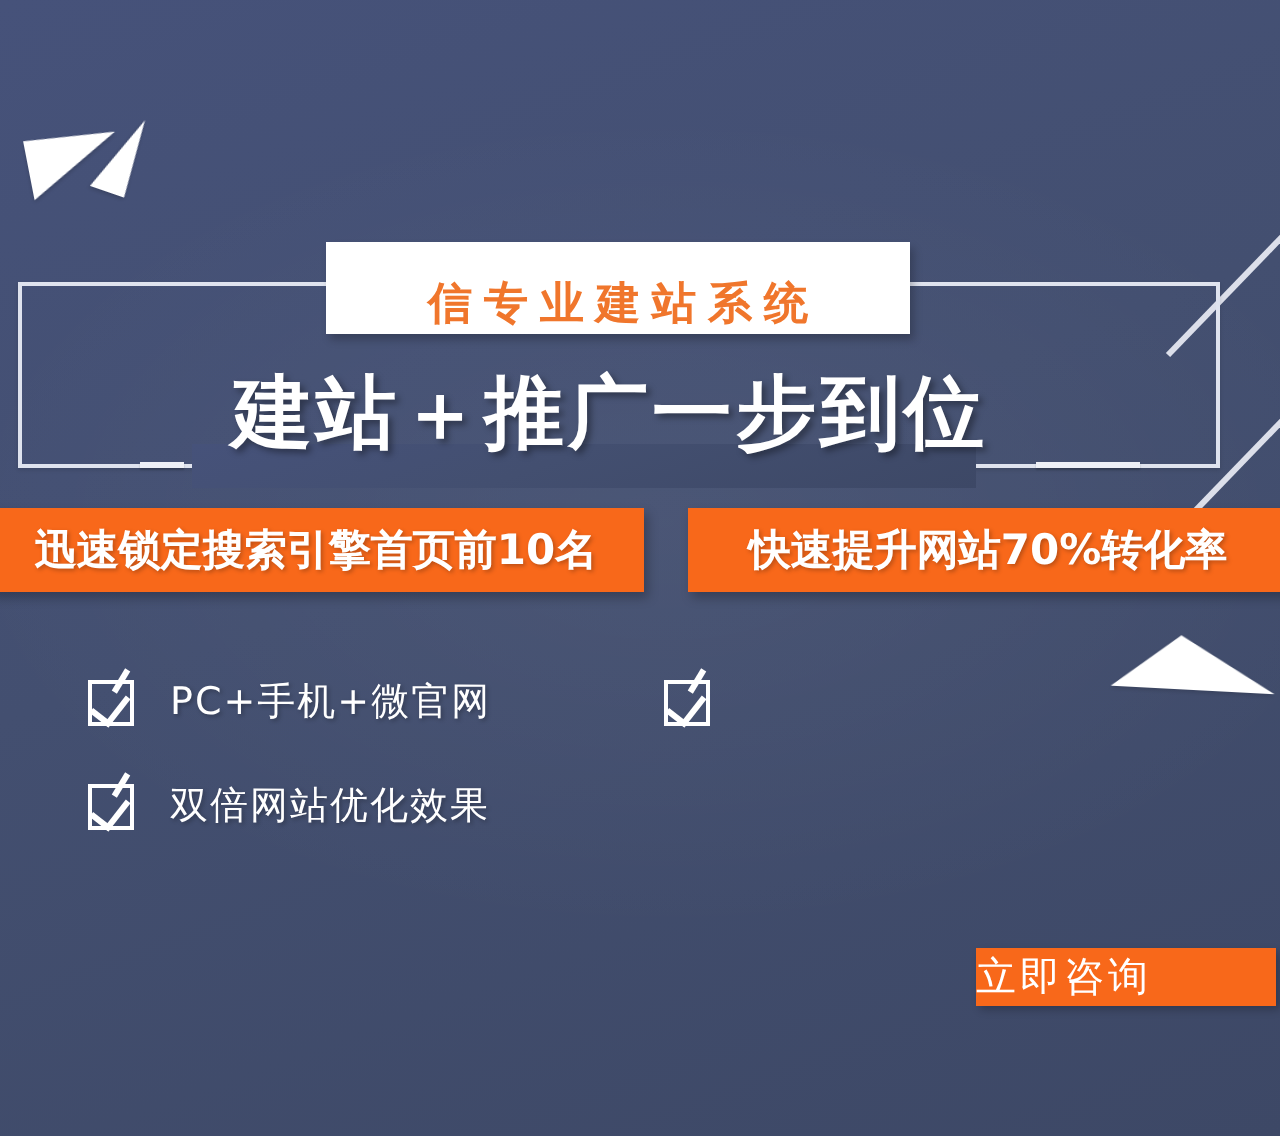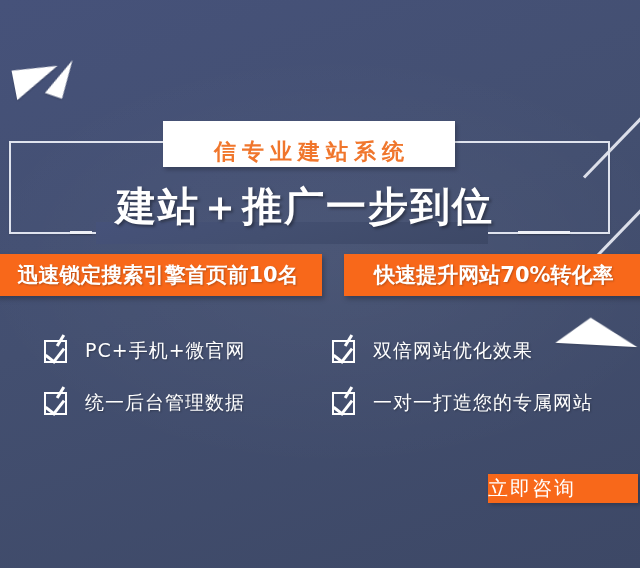--- a/index.html
+++ b/index.html
@@ -172,29 +172,24 @@
     <span class="ribbon-text">快速提升网站70%转化率</span>
   </div>
 
   <div class="features">
     <div class="feature">
       <span class="check"></span>
       <span class="feature-text">PC+手机+微官网</span>
     </div>
     <div class="feature col2">
       <span class="check"></span>
-      <span class="feature-text">双倍网站优化效果</span>
     </div>
     <div class="feature">
       <span class="check"></span>
-      <span class="feature-text">统一后台管理数据</span>
-    </div>
-    <div class="feature col2">
-      <span class="check"></span>
-      <span class="feature-text">一对一打造您的专属网站</span>
+      <span class="feature-text">双倍网站优化效果</span>
     </div>
   </div>
 
   <div class="cta">
     <span class="cta-text">立即咨询</span>
   </div>
 
 </div>
 
 </body></html>

